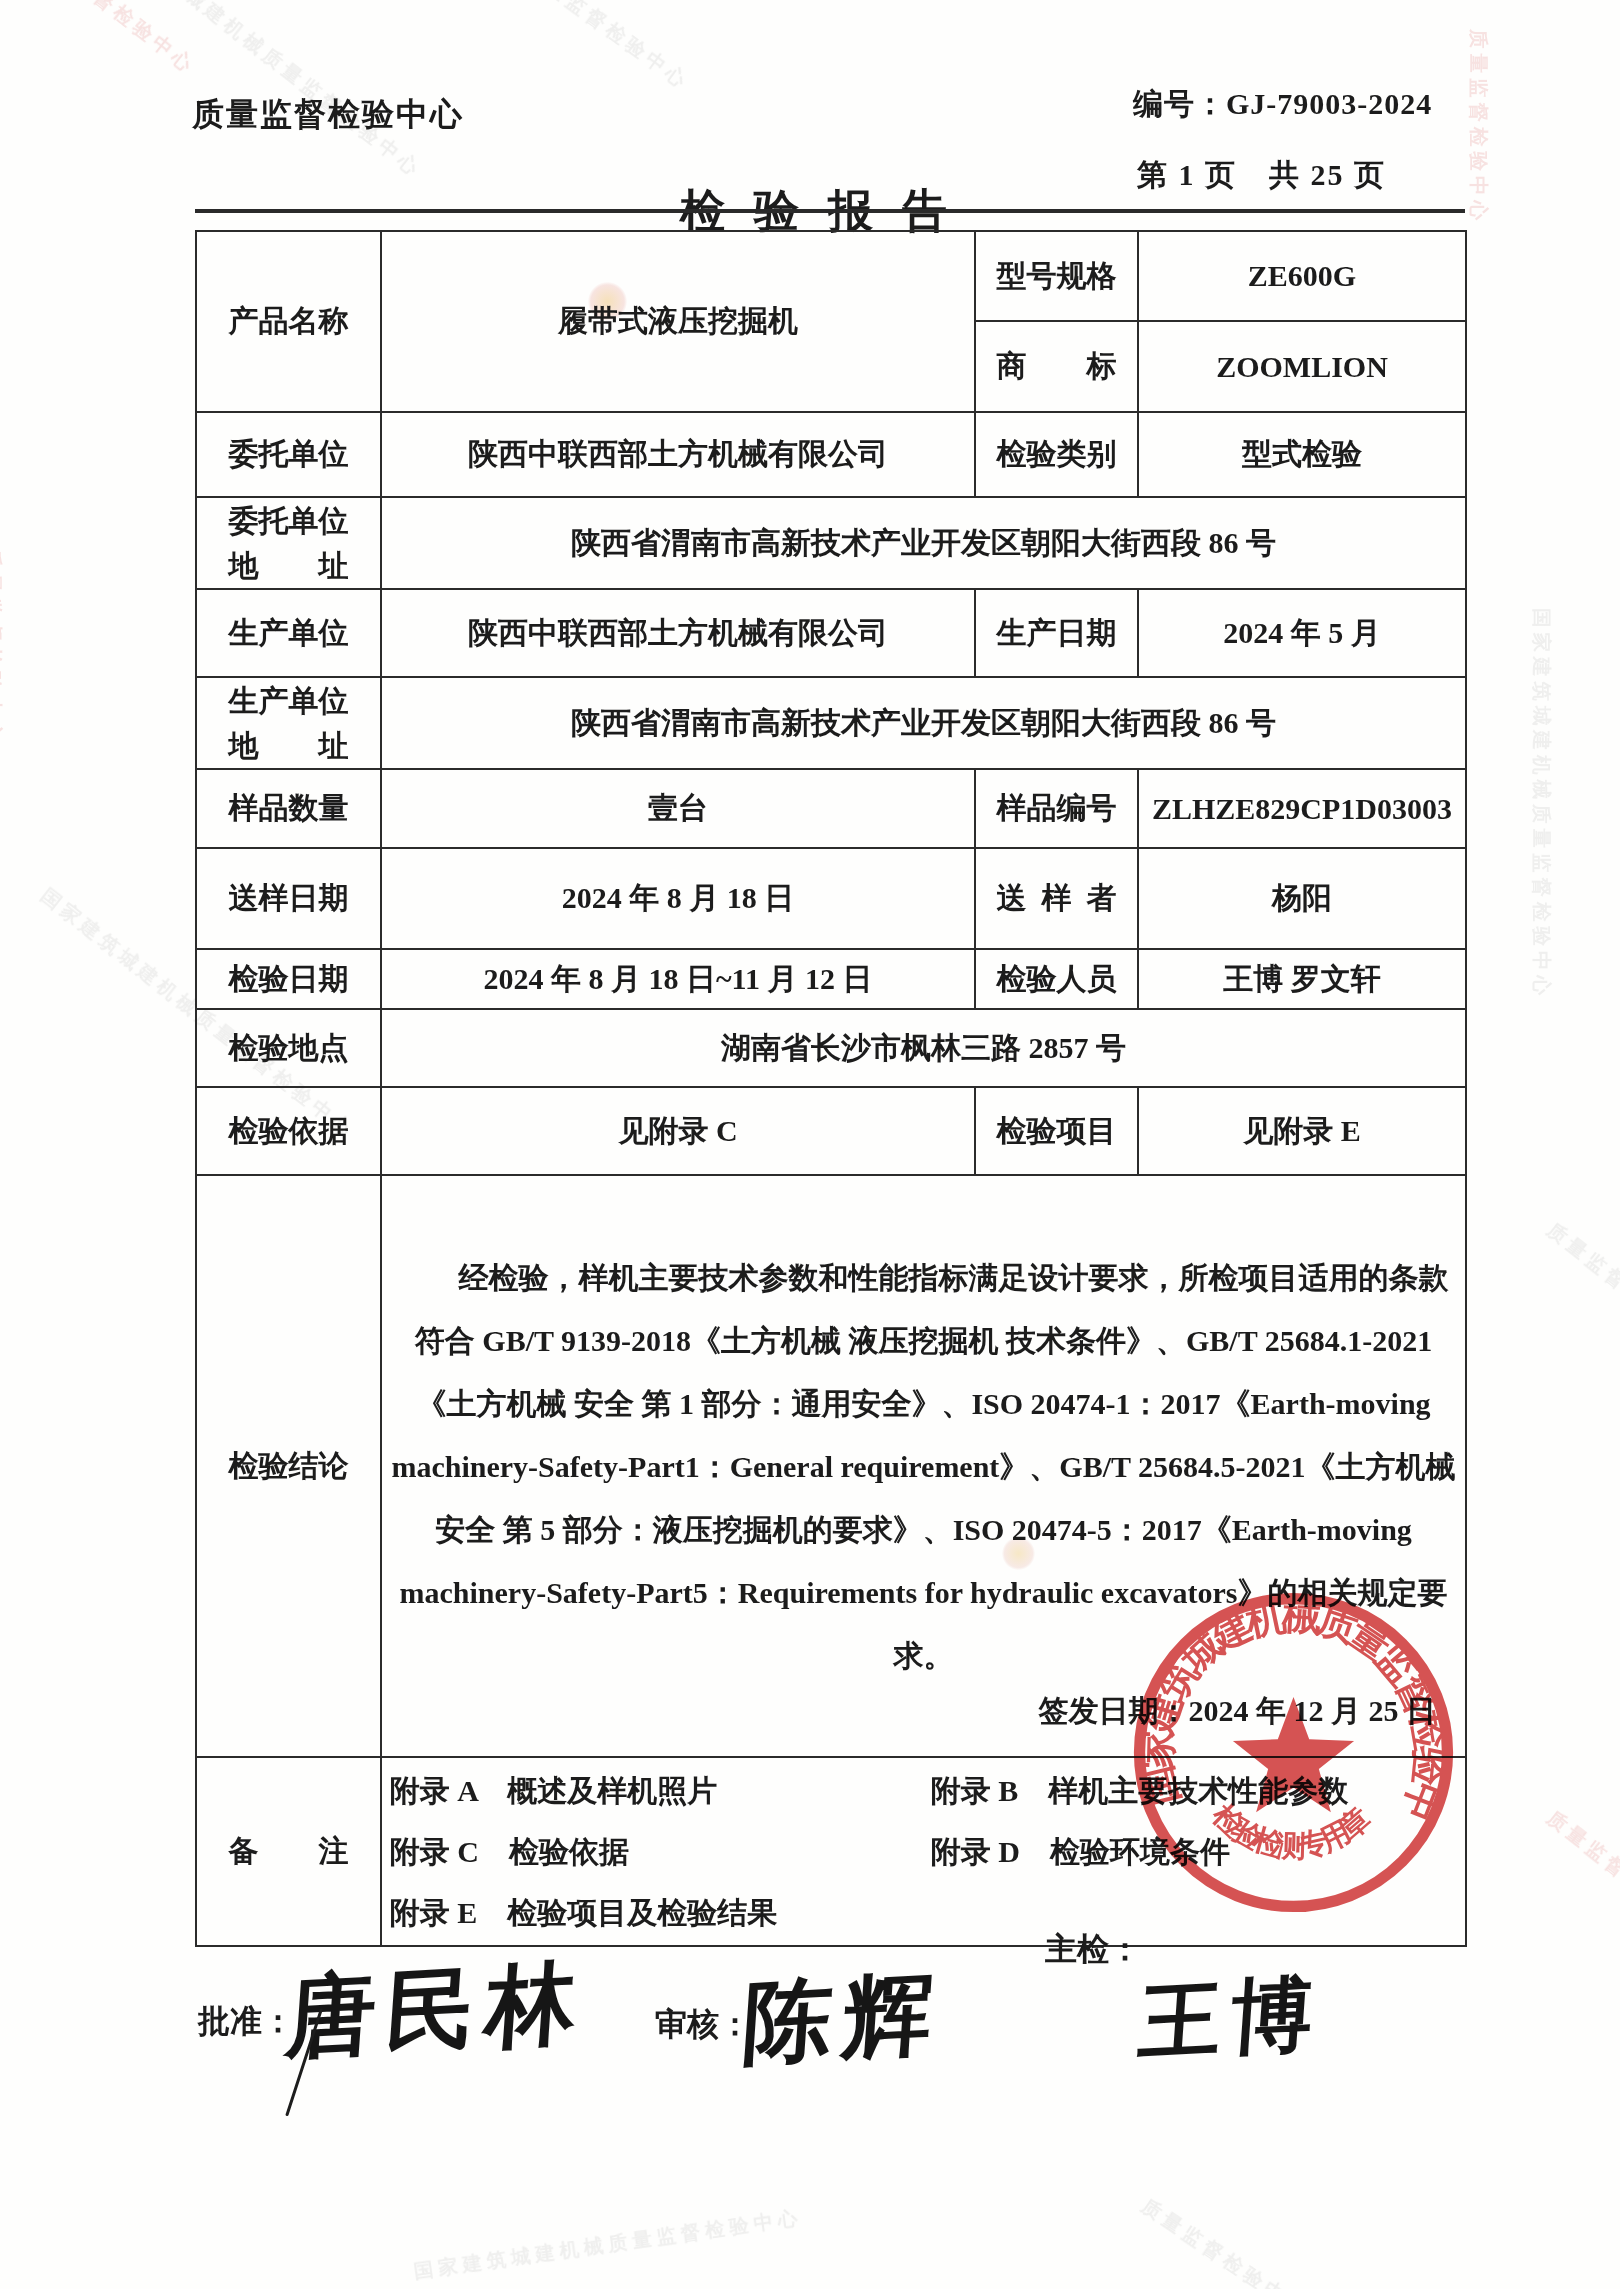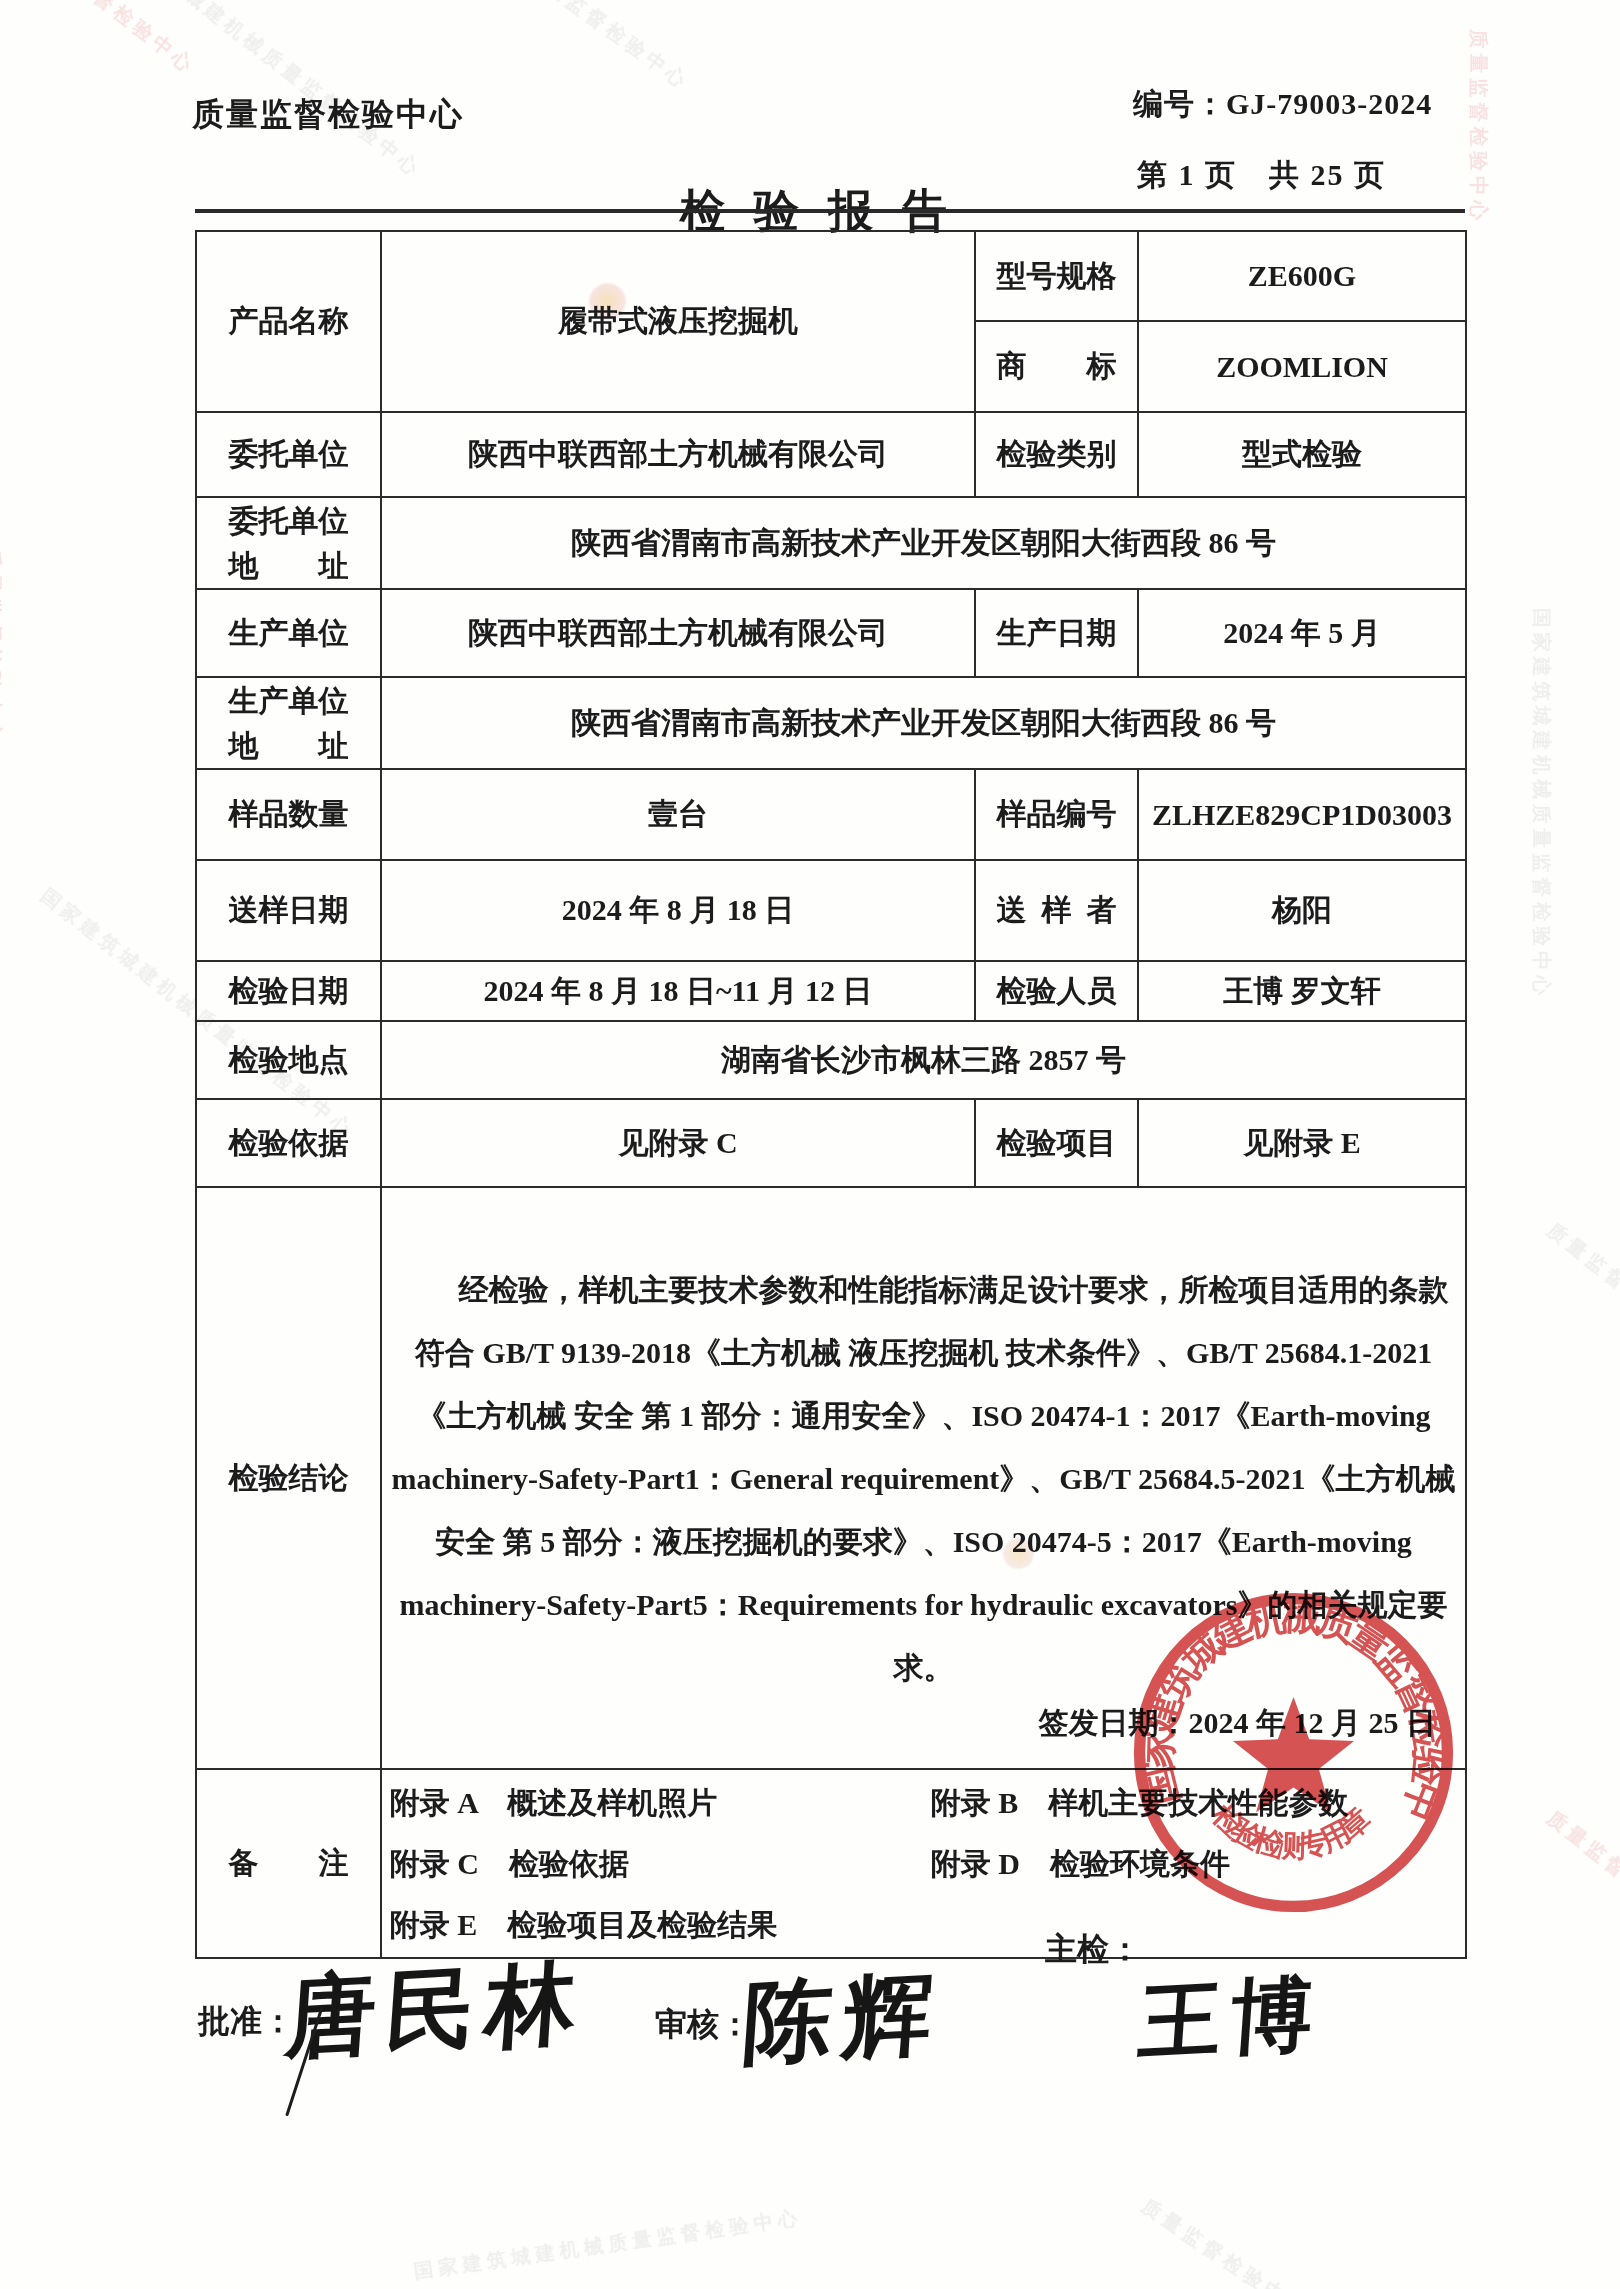--- a/index.html
+++ b/index.html
@@ -115,21 +115,21 @@
       <td>生产日期</td>
       <td>2024 年 5 月</td>
     </tr>
     <tr style="height:88px">
       <td class="two-line">
         <div>生产单位</div>
         <div><span class="spread">地址</span></div>
       </td>
       <td colspan="3">陕西省渭南市高新技术产业开发区朝阳大街西段 86 号</td>
     </tr>
-    <tr style="height:91px">
+    <tr style="height:79px">
       <td>样品数量</td>
       <td>壹台</td>
       <td>样品编号</td>
       <td>ZLHZE829CP1D03003</td>
     </tr>
     <tr style="height:101px">
       <td>送样日期</td>
       <td>2024 年 8 月 18 日</td>
       <td><span class="spread">送样者</span></td>
       <td>杨阳</td>

